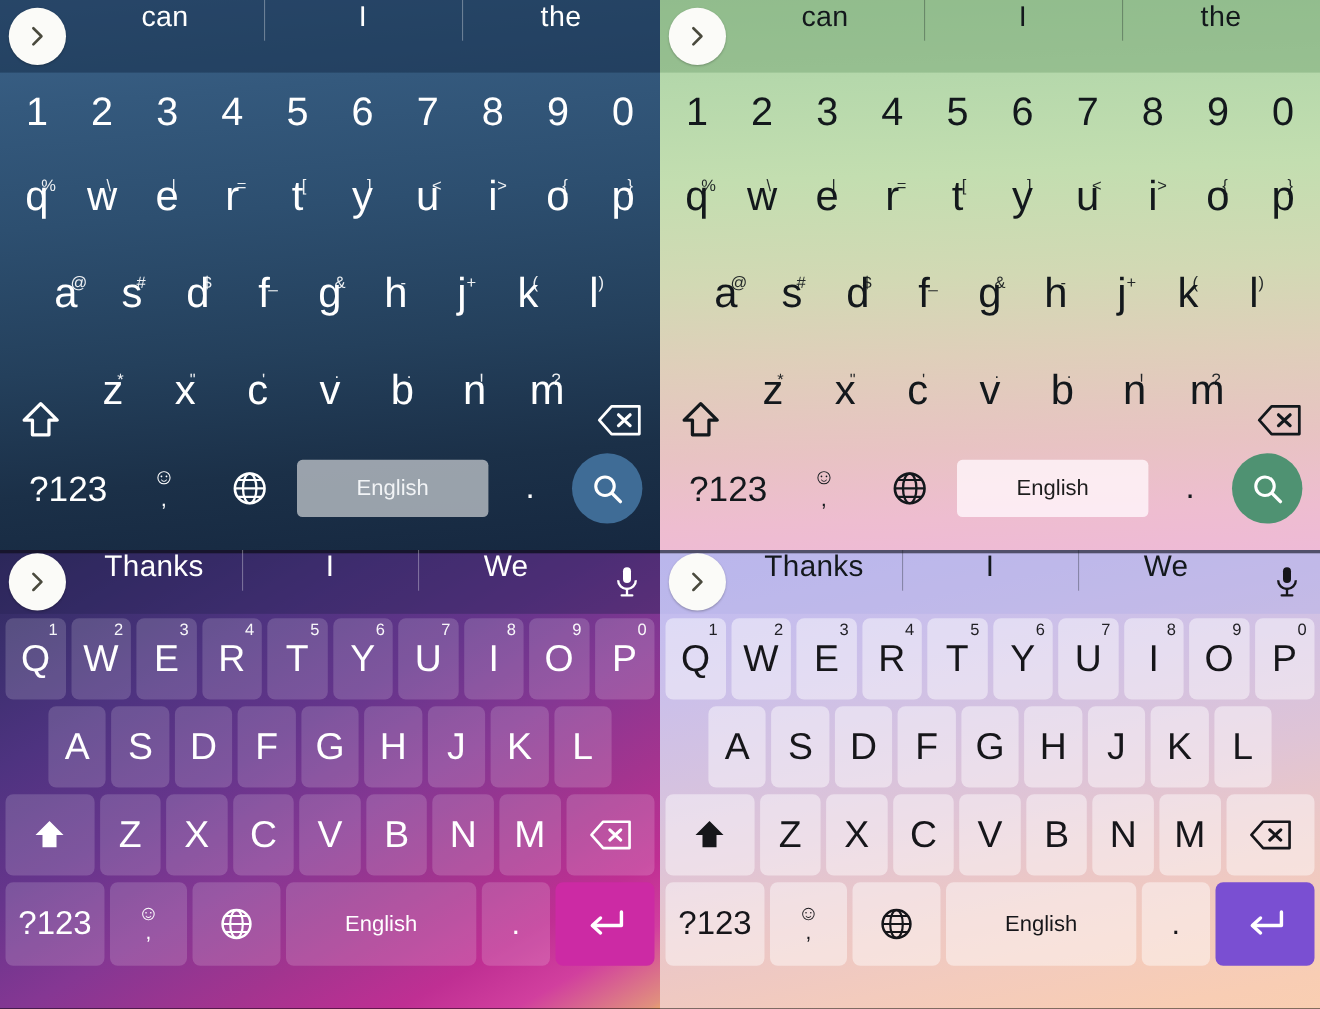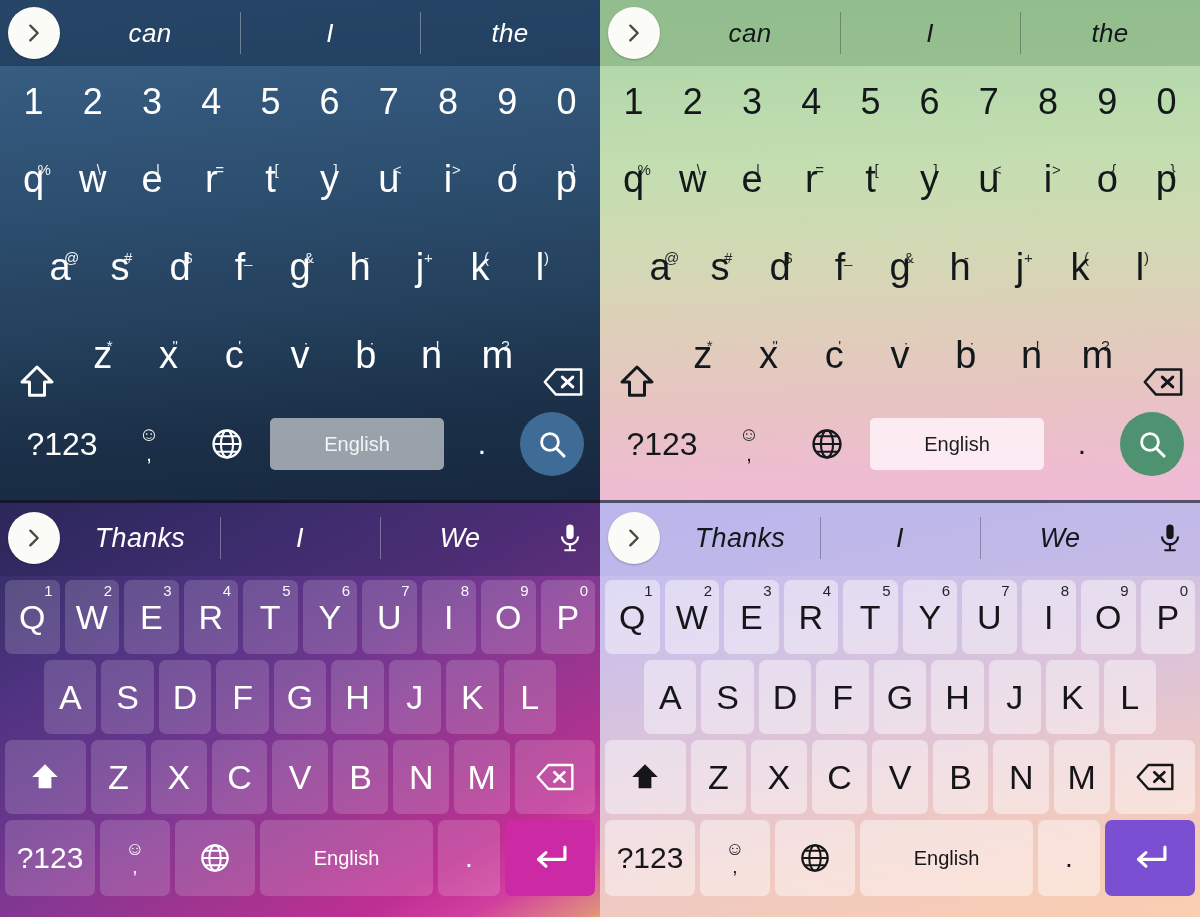--- a/index.html
+++ b/index.html
@@ -29,31 +29,31 @@
   
   .kb-lilac { background: linear-gradient(168deg, #bfbbef 0%, #c4bdee 12%, #ccc0e9 26%, #d5c2e0 40%, #dfc4d6 54%, #ebc7c7 68%, #f3cbbd 82%, #f8cdb4 94%, #f9ceb1 100%); }
   .kb-lilac .sugbar { background: rgba(178,176,232,0.42); }
 
   
   .sugbar {
     height: 66px;
     display: flex; align-items: center;
     position: relative;
   }
-  .kb-purple .sugbar, .kb-lilac .sugbar { height: 76px; }
+  .kb-purple .sugbar, .kb-lilac .sugbar { height: 58px; }
   .sug-expand {
     width: 52px; height: 52px; border-radius: 50%;
     background: #fbfbf8;
     margin-left: 8px;
     display: flex; align-items: center; justify-content: center;
     flex: 0 0 auto;
     box-shadow: 0 1px 2px rgba(0,0,0,0.25);
   }
   .sug-expand svg { width: 22px; height: 22px; }
-  .sug-list { flex: 1 1 auto; display: flex; align-items: center; height: 100%; font-style: italic; }
+  .sug-list { flex: 1 1 auto; display: flex; align-items: flex-start; height: 100%; }
   .sug {
     flex: 1 1 0; text-align: center;
     font-size: 26px; letter-spacing: .3px;
     position: relative;
   }
   .kb-purple .sug, .kb-lilac .sug { font-size: 27px; }
   .sug + .sug::before {
     content: ""; position: absolute; left: 0; top: 50%;
     transform: translateY(-50%);
     width: 1px; height: 42px;

